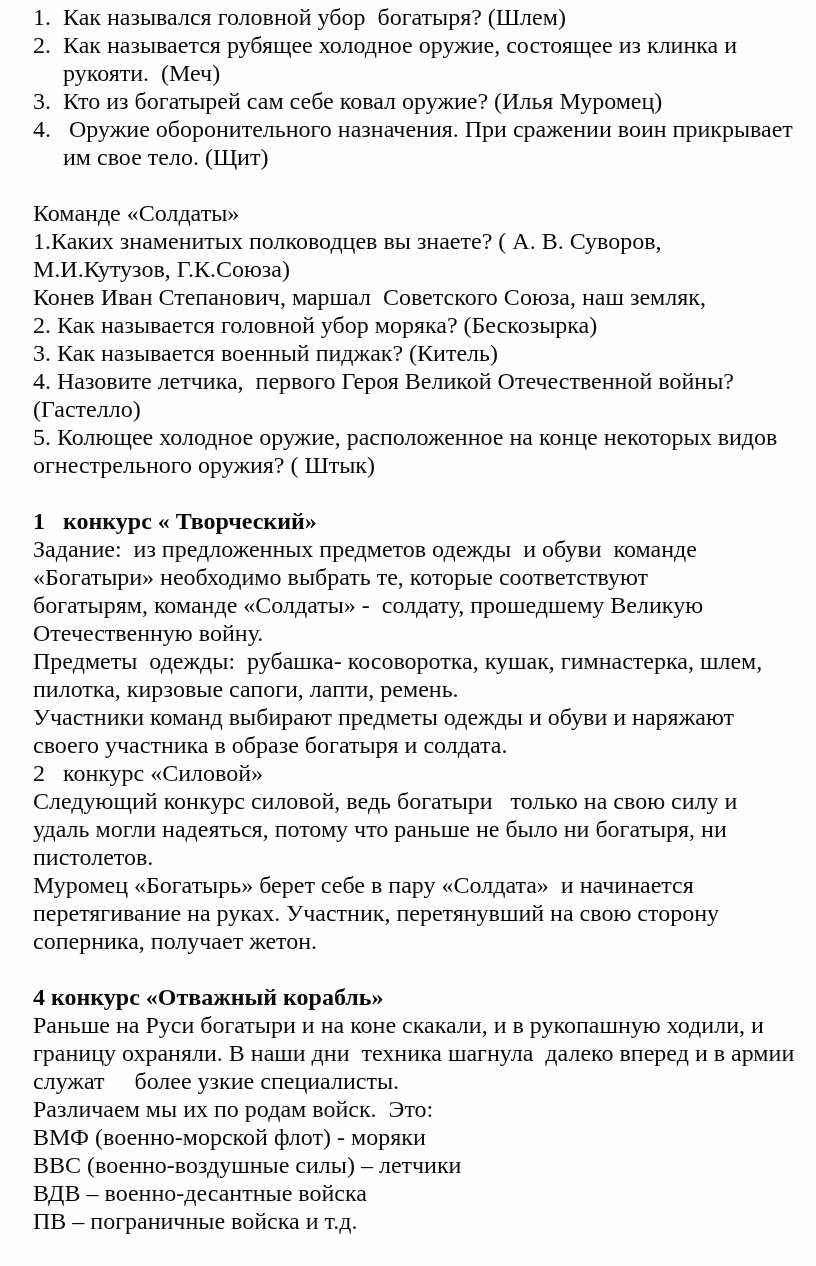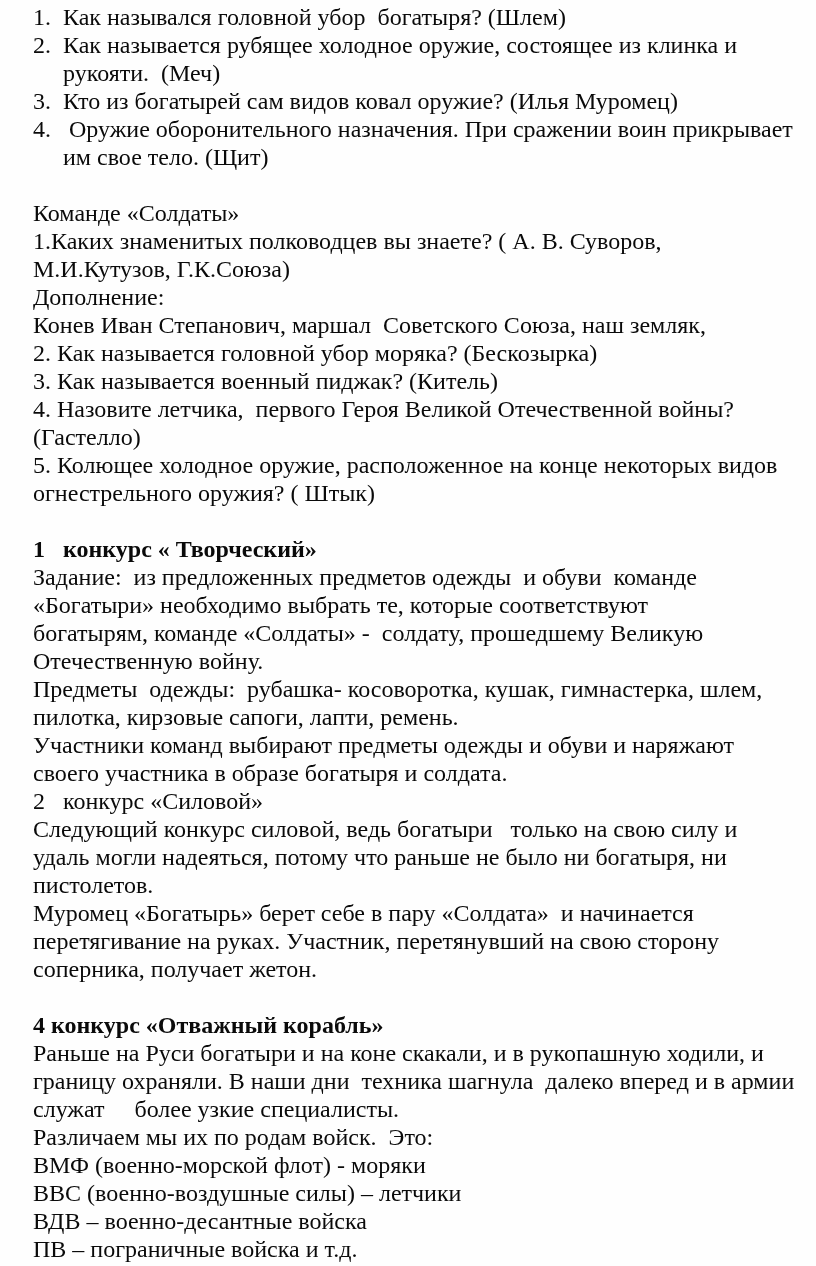--- a/index.html
+++ b/index.html
@@ -42,28 +42,27 @@
   .italic { }
 </style>
 </head>
 <body>
 
 <div class="page">
   <div id="lines">
       <div class="line list"><span class="marker">1.</span><span class="body">Как назывался головной убор  богатыря? (Шлем)</span></div>
       <div class="line list"><span class="marker">2.</span><span class="body">Как называется рубящее холодное оружие, состоящее из клинка и</span></div>
       <div class="line cont">рукояти.  (Меч)</div>
-      <div class="line list"><span class="marker">3.</span><span class="body">Кто из богатырей сам видов ковал оружие? (Илья Муромец)</span></div>
+      <div class="line list"><span class="marker">3.</span><span class="body">Кто из богатырей сам себе ковал оружие? (Илья Муромец)</span></div>
       <div class="line list"><span class="marker">4.</span><span class="body"> Оружие оборонительного назначения. При сражении воин прикрывает</span></div>
       <div class="line cont">им свое тело. (Щит)</div>
       <div class="line blank"> </div>
       <div class="line italic">Команде «Солдаты»</div>
       <div class="line regular">1.Каких знаменитых полководцев вы знаете? ( А. В. Суворов,</div>
       <div class="line regular">М.И.Кутузов, Г.К.Союза)</div>
-      <div class="line regular">Дополнение:</div>
       <div class="line regular">Конев Иван Степанович, маршал  Советского Союза, наш земляк,</div>
       <div class="line regular">2. Как называется головной убор моряка? (Бескозырка)</div>
       <div class="line regular">3. Как называется военный пиджак? (Китель)</div>
       <div class="line regular">4. Назовите летчика,  первого Героя Великой Отечественной войны?</div>
       <div class="line regular">(Гастелло)</div>
       <div class="line regular">5. Колющее холодное оружие, расположенное на конце некоторых видов</div>
       <div class="line regular">огнестрельного оружия? ( Штык)</div>
       <div class="line blank"> </div>
       <div class="line list bold"><span class="marker">1</span><span class="body">конкурс « Творческий»</span></div>
       <div class="line italic">Задание:  из предложенных предметов одежды  и обуви  команде</div>

